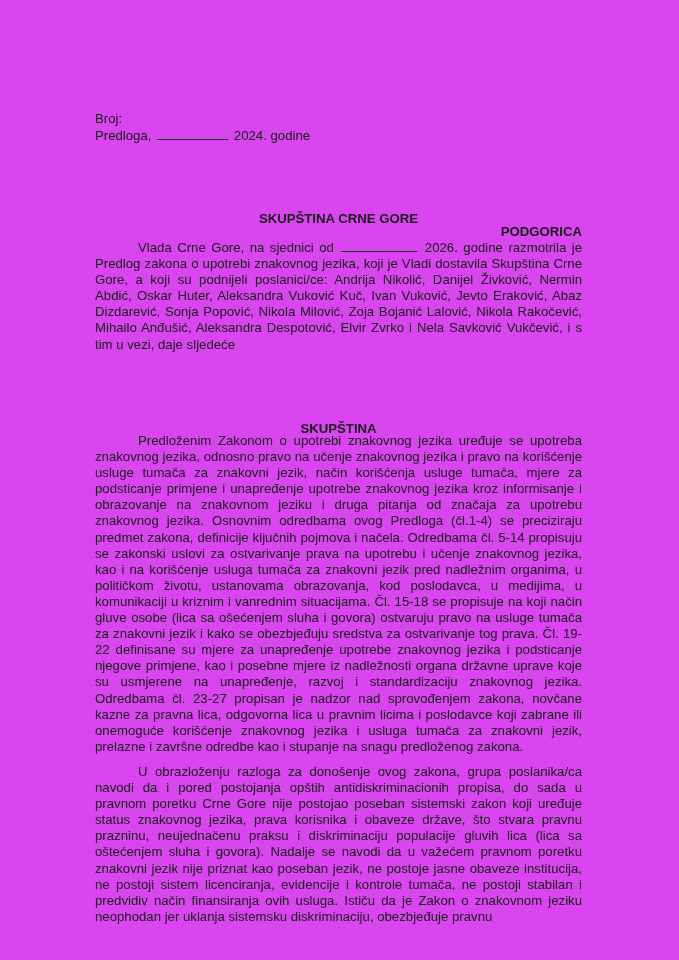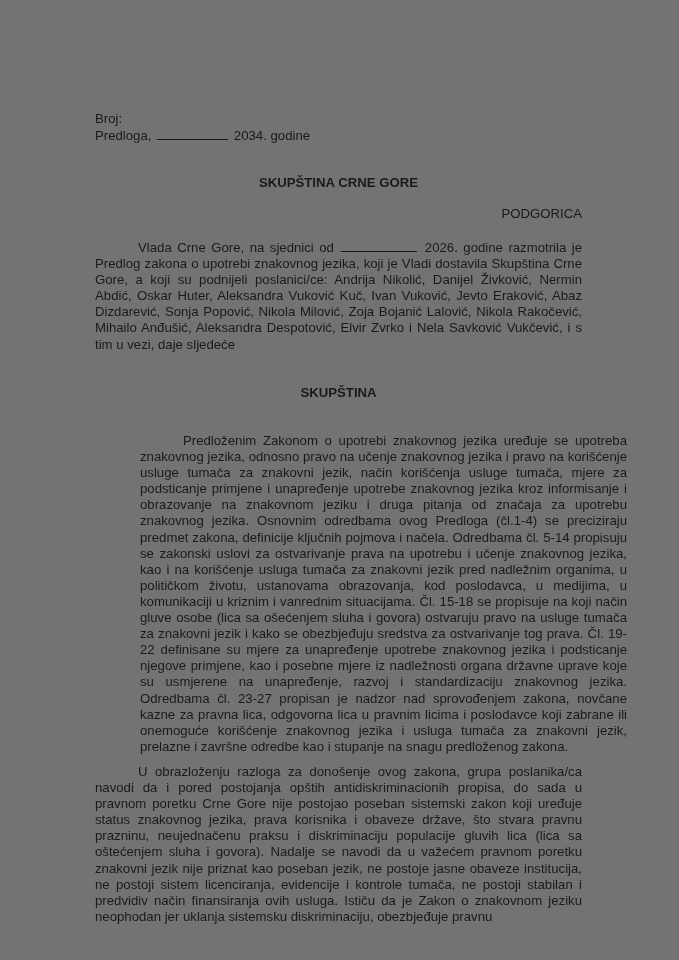--- a/index.html
+++ b/index.html
@@ -1,43 +1,43 @@
 <!DOCTYPE html>
 <html><head>
 <meta charset="utf-8">
 <style>
   html, body { margin: 0; padding: 0; background: #ffffff; }
   body { width: 679px; height: 960px; overflow: hidden; position: relative; }
   .page {
-    position: absolute; left: 0; top: 0; width: 679px; height: 960px; background: #737373;
+    position: absolute; left: 0; top: 0; width: 679px; height: 960px; background: #d946ef;
     font-family: "Liberation Sans", sans-serif; color: #1a1a1a;
   }
   .block { position: absolute; left: 95px; width: 487px; font-size: 13.2px; line-height: 16.1px; }
   .header-lines { top: 111px; }
   .header-lines div { white-space: nowrap; }
   .blank { display: inline-block; width: 71px; border-bottom: 1px solid #1a1a1a; height: 12px; vertical-align: baseline; margin: 0 2px; }
   .blank-long { width: 76px; }
-  .center-title { position: absolute; left: 95px; width: 487px; text-align: center; font-weight: bold; font-size: 13.2px; }
-  .right-title { position: absolute; left: 95px; width: 487px; text-align: right; font-weight: normal; font-size: 13.2px; }
+  .center-title { position: absolute; left: 95px; width: 487px; text-align: center; font-weight: bold; font-size: 13.2px; margin-top: 36px; }
+  .right-title { position: absolute; left: 95px; width: 487px; text-align: right; font-weight: bold; font-size: 13.2px; margin-top: 18px; }
   .para { text-align: justify; text-indent: 43px; margin: 0; }
   .p-intro { top: 239px; }
-  .p-1 { top: 433px; margin-left: 45px; }
+  .p-1 { top: 433px; }
   .p-2 { top: 764px; }
 </style>
 </head>
 <body>
 
 <div class="page">
 
   <div class="block header-lines">
     <div>Broj:</div>
     <div>
       <span>Predloga,</span>
       <span class="blank"></span>
-      <span>2034. godine</span>
+      <span>2024. godine</span>
     </div>
   </div>
 
   <div class="center-title" style="top:175px;">SKUPŠTINA CRNE GORE</div>
 
   <div class="right-title" style="top:206px;">PODGORICA</div>
 
   <div class="block p-intro">
     <p class="para"><span>Vlada Crne Gore, na sjednici od</span> <span class="blank blank-long"></span> <span>2026. godine razmotrila je Predlog zakona o upotrebi znakovnog jezika, koji je Vladi dostavila Skupština Crne Gore, a koji su podnijeli poslanici/ce: Andrija Nikolić, Danijel Živković, Nermin Abdić, Oskar Huter, Aleksandra Vuković Kuč, Ivan Vuković, Jevto Eraković, Abaz Dizdarević, Sonja Popović, Nikola Milović, Zoja Bojanić Lalović, Nikola Rakočević, Mihailo Anđušić, Aleksandra Despotović, Elvir Zvrko i Nela Savković Vukčević, i s tim u vezi, daje sljedeće</span></p>
   </div>

